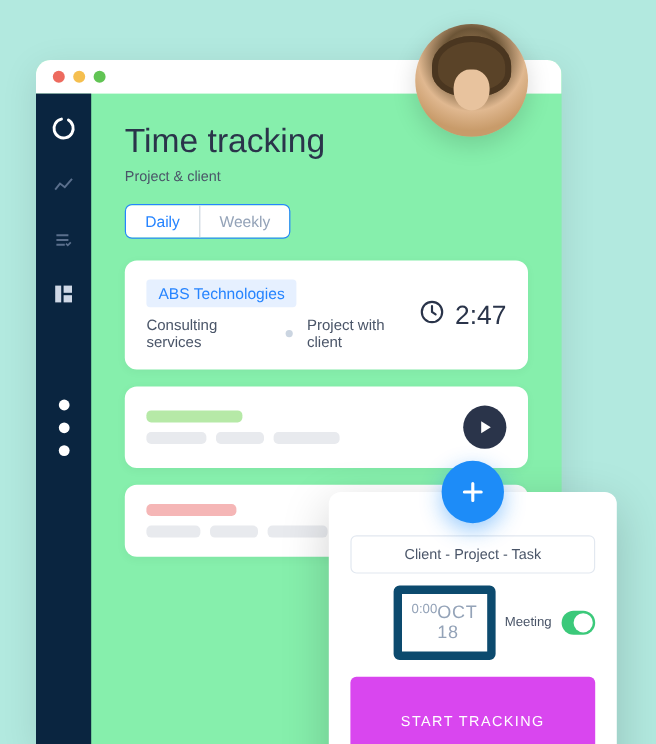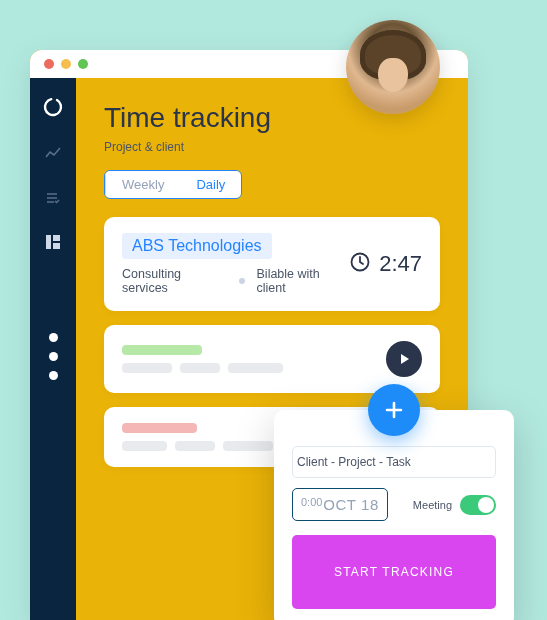--- a/index.html
+++ b/index.html
@@ -10,21 +10,21 @@
     height: 620px;
     position: relative;
     overflow: hidden;
   }
   .window {
     position: absolute;
     top: 50px;
     left: 30px;
     width: 438px;
     height: 570px;
-    background: #eab308;
+    background: #86efac;
     border-radius: 12px 12px 0 0;
     box-shadow: 0 8px 30px rgba(0,0,0,0.1);
     overflow: hidden;
   }
   .titlebar {
     height: 28px;
     background: #fff;
     display: flex;
     align-items: center;
     padding-left: 14px;
@@ -89,21 +89,21 @@
   }
   .card1 {
     display: flex;
     justify-content: space-between;
     align-items: center;
   }
   .chip {
     display: inline-block;
     background: #e6f0ff;
     color: #2684ff;
-    font-size: 16px;
+    font-size: 13px;
     padding: 4px 10px;
     border-radius: 3px;
     margin-bottom: 8px;
   }
   .crumbs {
     display: flex;
     align-items: center;
     gap: 12px;
     font-size: 12.5px;
     color: #4a5568;
@@ -183,37 +183,39 @@
     background: #1d8cf8;
     display: flex; align-items: center; justify-content: center;
     box-shadow: 0 6px 18px rgba(29,140,248,0.45);
   }
   .popup-row1 {
     border: 1px solid #e2e8f0;
     border-radius: 5px;
     padding: 8px 4px;
     font-size: 12px;
     color: #4a5568;
+    text-align: center;
     margin-bottom: 10px;
   }
   .popup-row2 {
     display: flex;
     align-items: center;
     gap: 8px;
     margin-bottom: 14px;
   }
   .time-input {
-    border: 1px solid #0c4a6e;
+    border: 7px solid #0c4a6e;
     border-radius: 5px;
     padding: 7px 8px;
     font-size: 11px;
     color: #94a3b8;
     display: flex;
     justify-content: space-between;
     width: 96px;
+    margin-left: 36px;
   }
   .date-txt { font-size: 15px; color: #94a3b8; letter-spacing: 0.04em; }
   .billable-label { font-size: 11px; color: #4a5568; margin-left: auto; }
   .toggle {
     width: 36px; height: 20px; border-radius: 10px;
     background: #3bc97a; position: relative;
   }
   .toggle::after {
     content: ""; position: absolute; top: 2px; right: 2px;
     width: 16px; height: 16px; border-radius: 50%; background: #fff;
@@ -269,31 +271,31 @@
       <div class="side-dot"></div>
       <div class="side-dot"></div>
     </div>
   </div>
 
   <div class="content">
     <h1>Time tracking</h1>
     <div class="subtitle">Project &amp; client</div>
 
     <div class="tabs">
+      <div class="tab tab-active">Daily</div>
       <div class="tab tab-inactive">Weekly</div>
-      <div class="tab tab-active">Daily</div>
     </div>
 
     <div class="card card1">
       <div>
         <div class="chip">ABS Technologies</div>
         <div class="crumbs">
           <span>Consulting services</span>
           <span class="crumb-dot"></span>
-          <span>Bilable with client</span>
+          <span>Project with client</span>
         </div>
       </div>
       <div class="time-wrap">
         <span>
           <svg width="22" height="22" viewBox="0 0 22 22">
               <circle cx="11" cy="11" r="8.5" fill="none" stroke="#2a344a" stroke-width="1.8"></circle>
               <path d="M11 6v5l3 2" stroke="#2a344a" stroke-width="1.8" fill="none" stroke-linecap="round"></path>
             </svg>
         </span>
         <span class="time-val">2:47</span>

